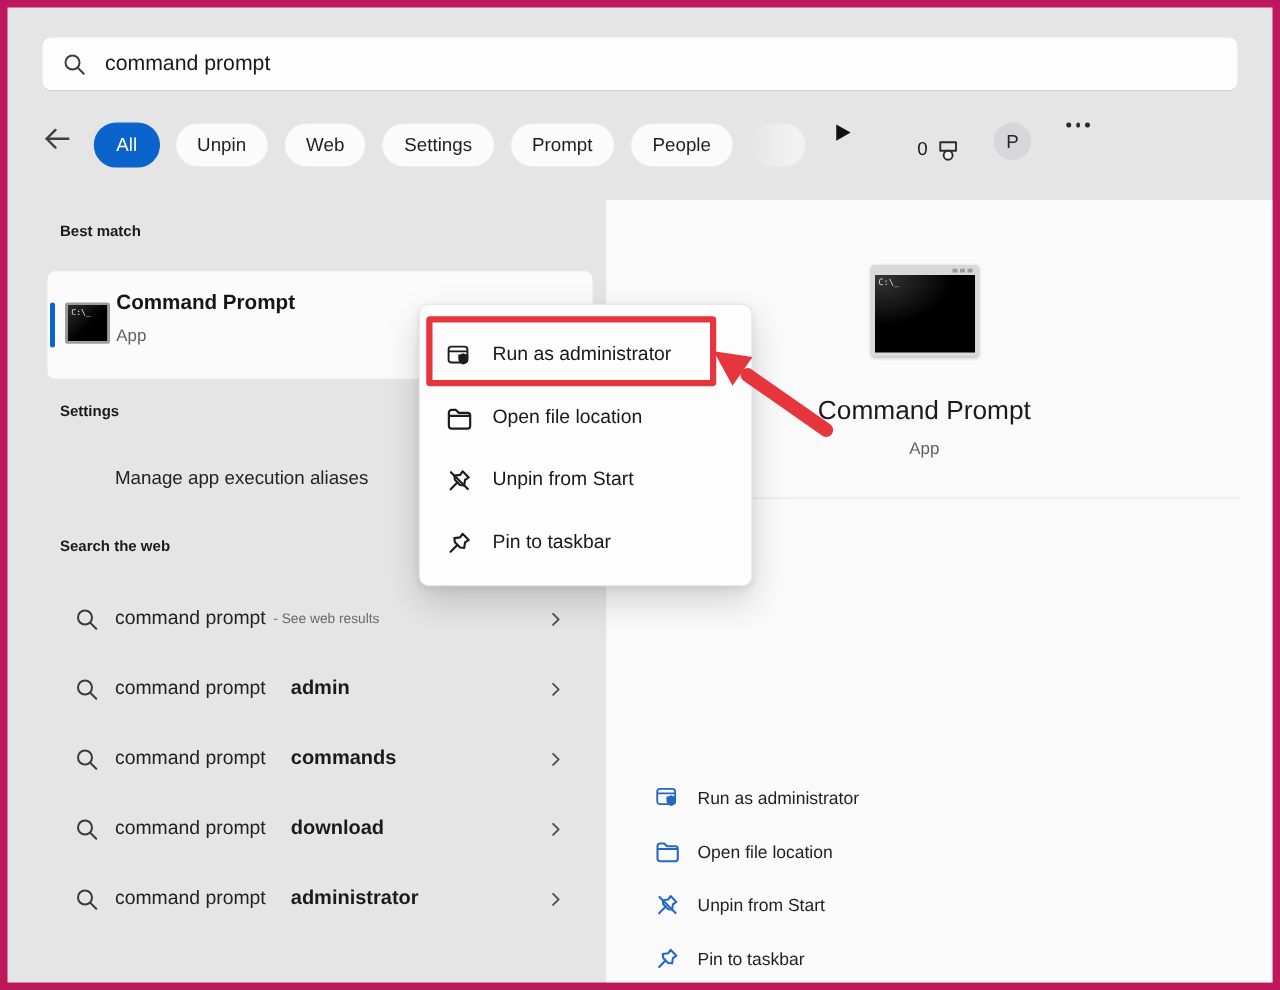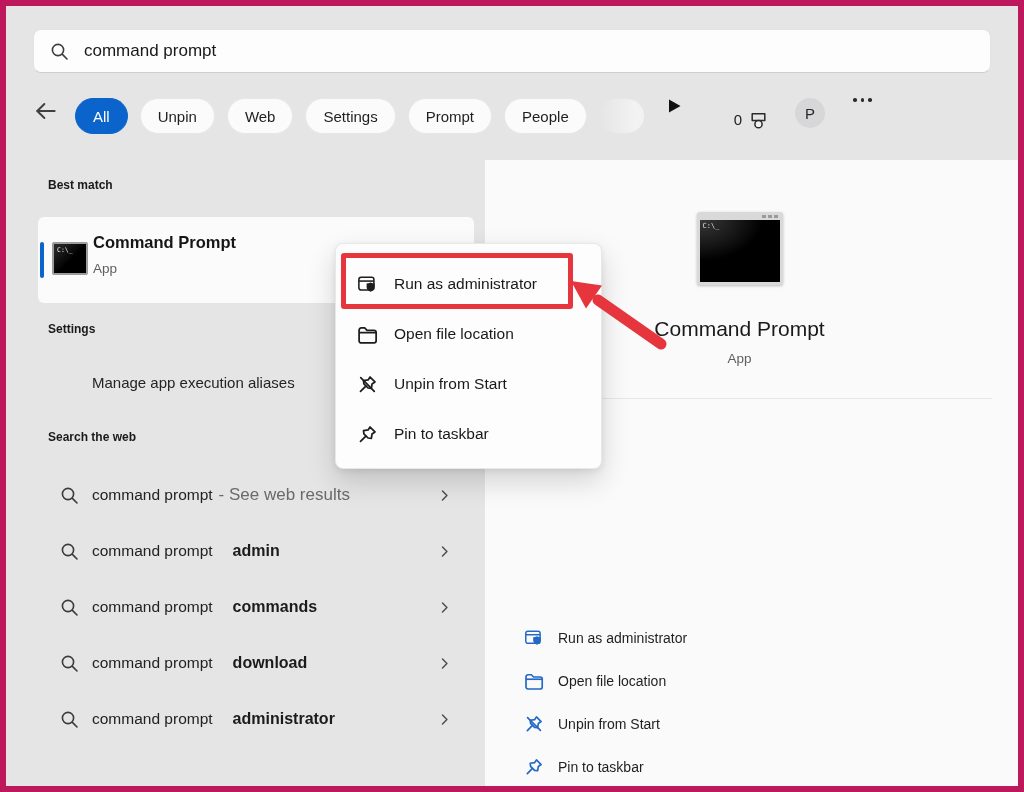--- a/index.html
+++ b/index.html
@@ -83,21 +83,21 @@
 
   
   .webrow {
     position:absolute; left:27px; width:432px; height:56px;
     display:flex; align-items:center; cursor:pointer;
   }
   .webrow .wicon { width:19px; height:19px; margin-left:27px; color:#3a3a3a; flex:0 0 auto; }
   .webrow .wtext { margin-left:13px; font-size:15.5px; color:#222; white-space:nowrap; }
   .webrow .wbold { font-weight:700; margin-left:20px; }
   .webrow .wbold:empty, .webrow .wsuffix:empty { display:none; }
-  .webrow .wsuffix { font-size:17px; color:#6a6a6a; margin-left:6px; }
+  .webrow .wsuffix { font-size:11px; color:#6a6a6a; margin-left:6px; }
   .webrow .wchev { margin-left:auto; margin-right:14px; width:13px; height:13px; color:#4d4d4d; flex:0 0 auto; }
 
   
   .cmdicon-lg {
     position:relative; margin:52px auto 0 auto; left:-12px; width:86px; height:73px;
     background:#d9d9d9; border-radius:3px; padding:8px 3px 3px 3px;
     box-shadow:0 1px 3px rgba(0,0,0,.25);
   }
   .cmdicon-lg .titledots { position:absolute; top:3px; right:5px; display:flex; gap:2px; }
   .cmdicon-lg .titledots i { width:4px; height:2.5px; background:#9a9a9a; }

